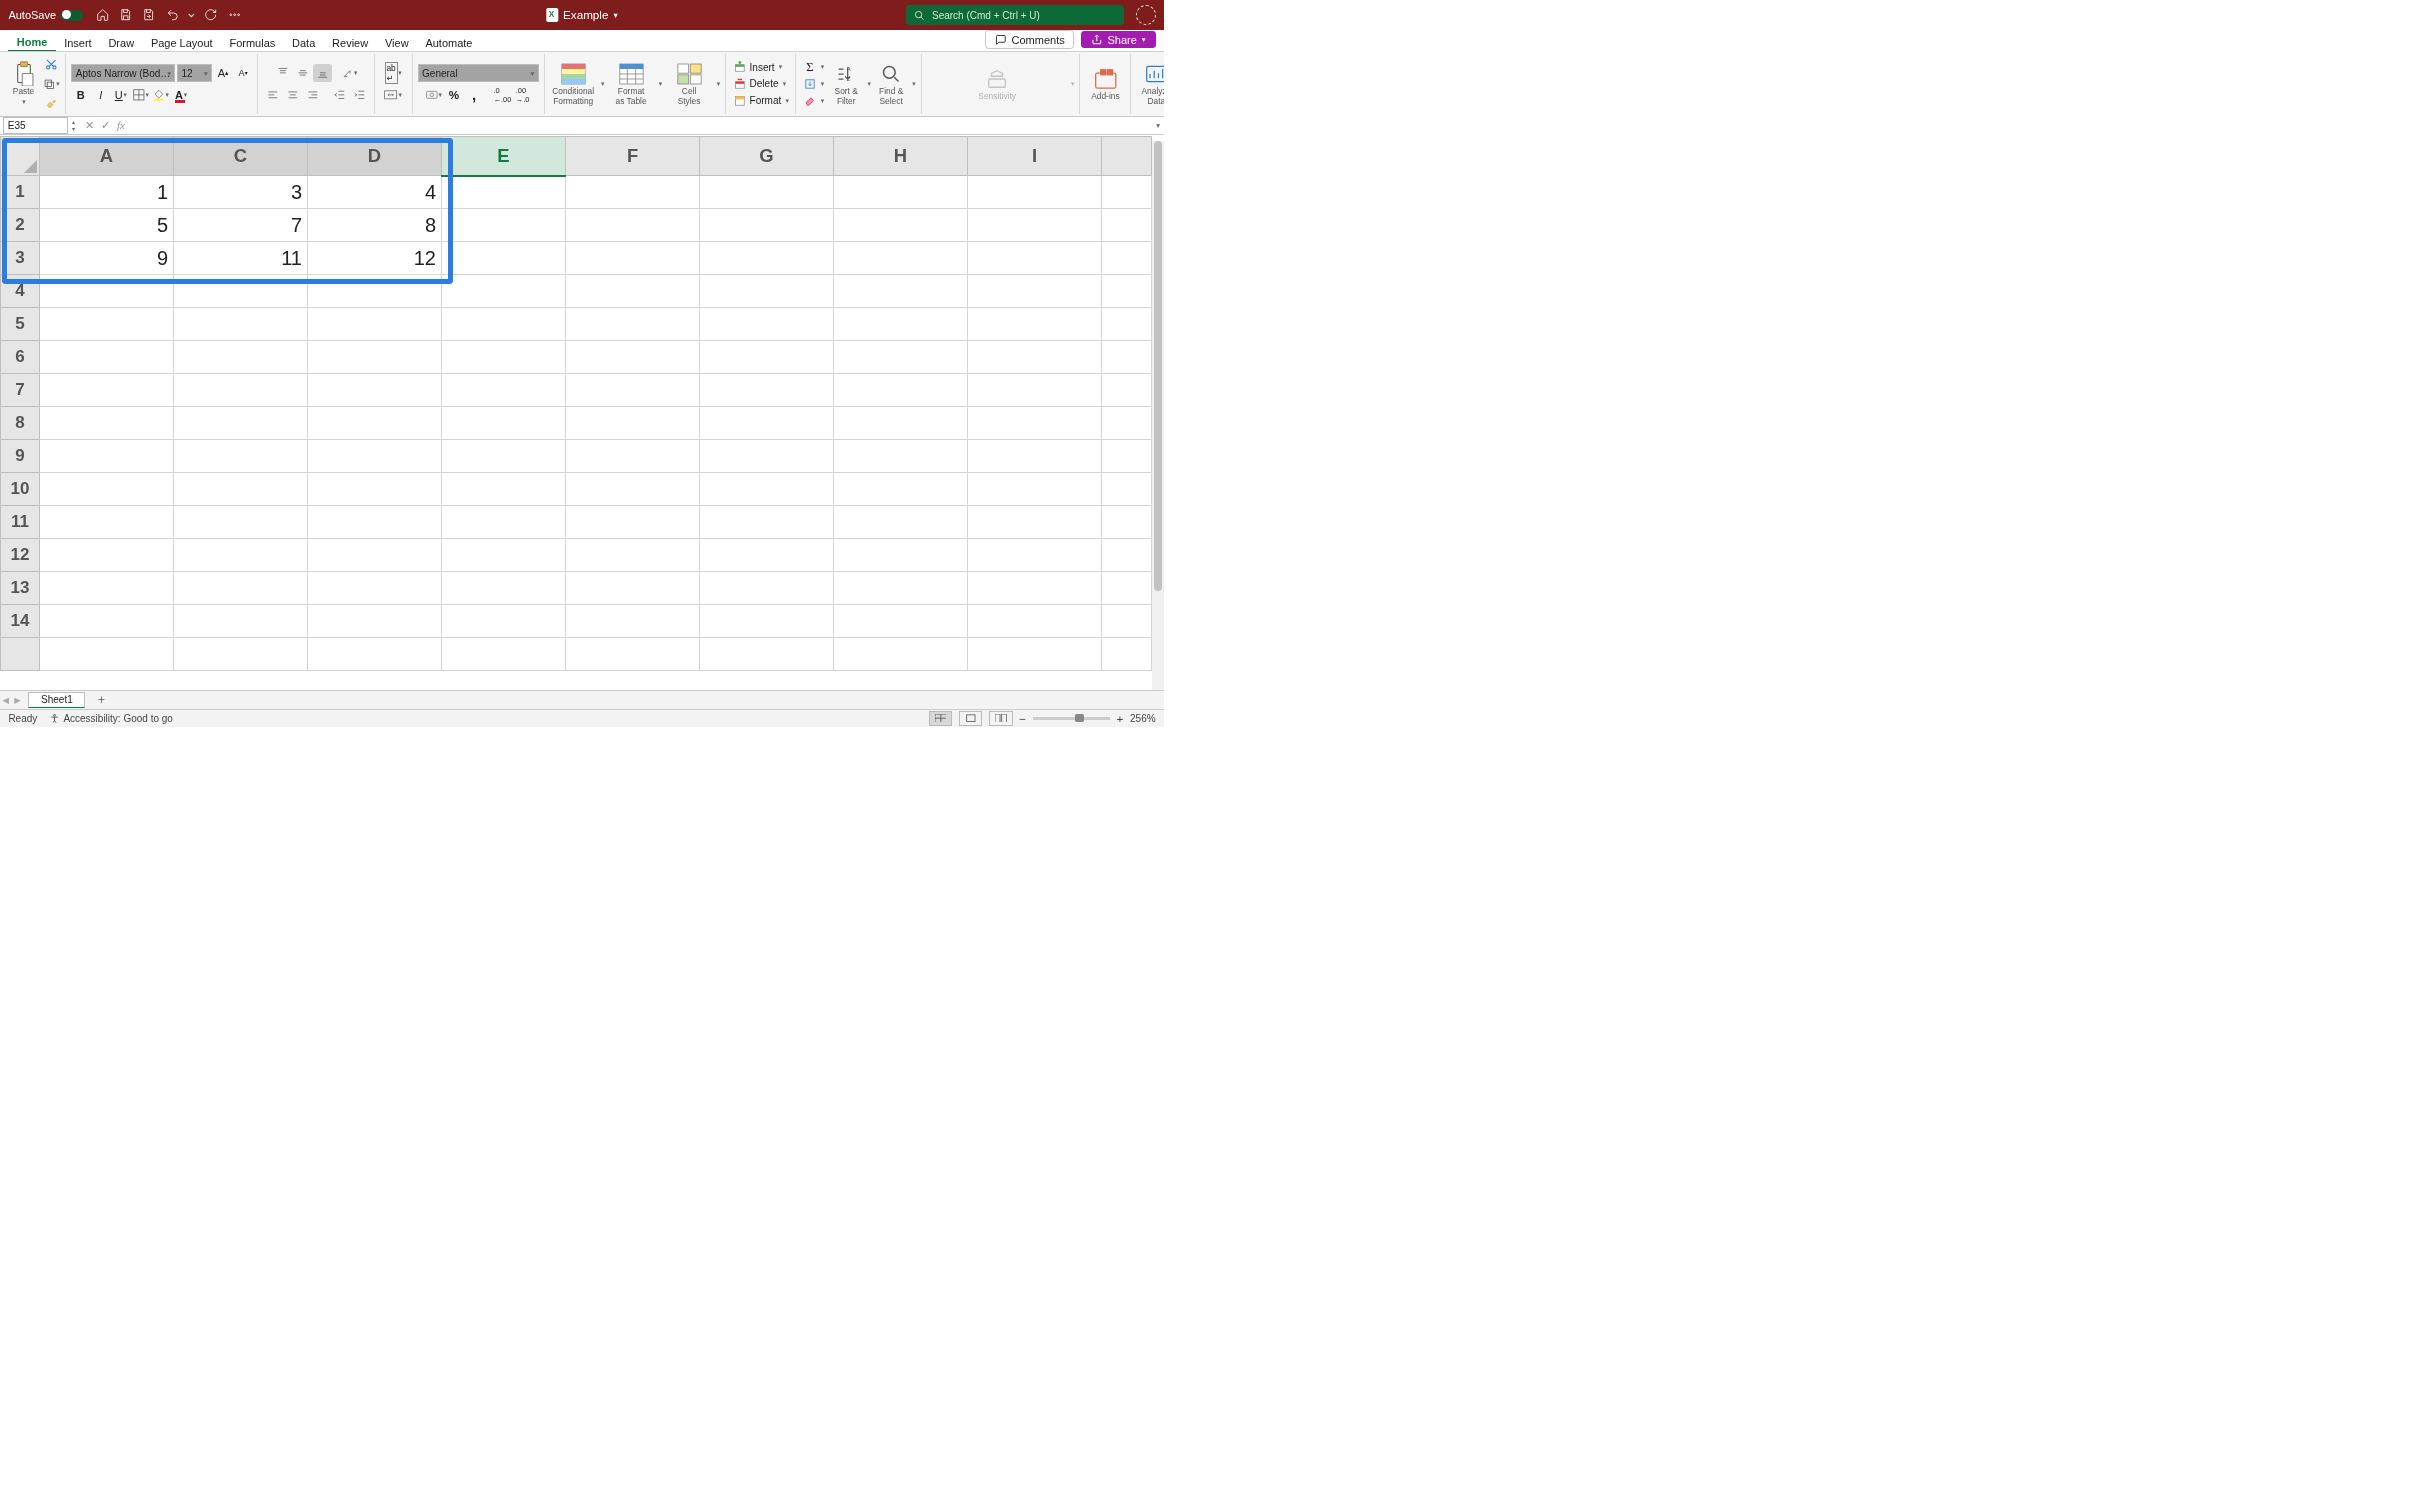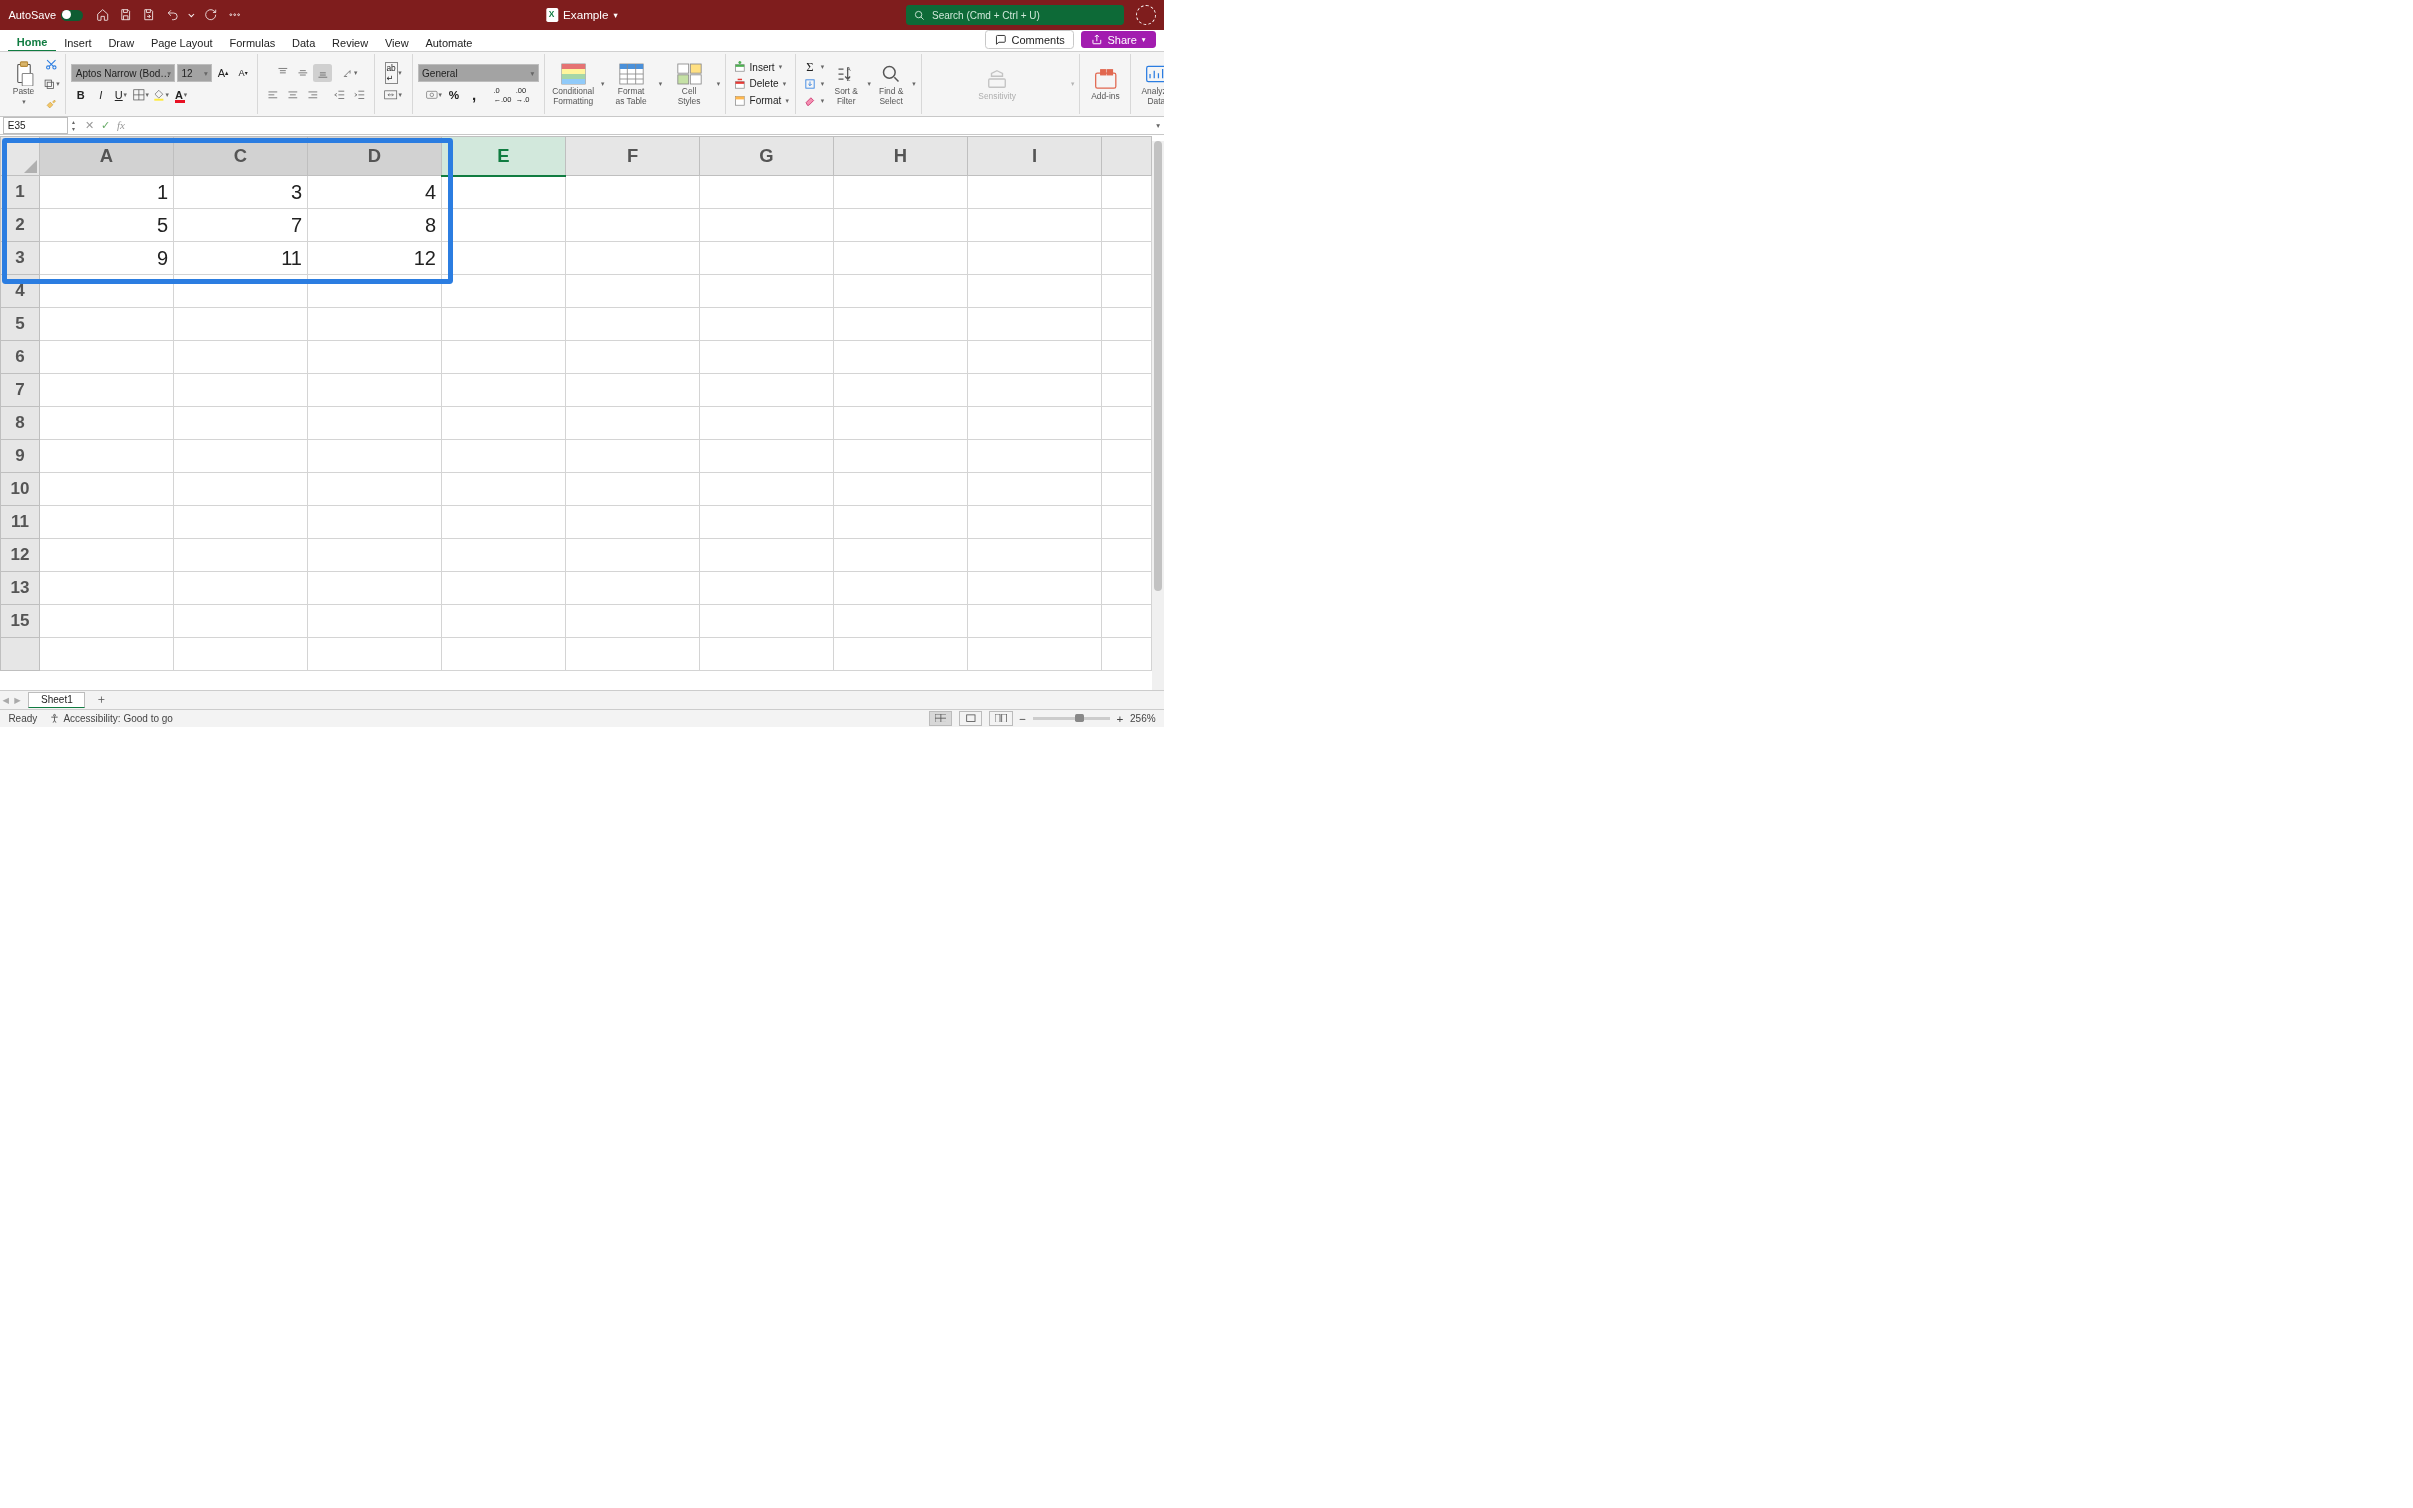--- a/index.html
+++ b/index.html
@@ -697,21 +697,21 @@
           <td class="cell"></td>
           <td class="cell"></td>
           <td class="cell"></td>
           <td class="cell"></td>
           <td class="cell"></td>
           <td class="cell"></td>
           <td class="cell"></td>
           <td class="cell"></td>
         </tr>
     <tr>
-          <th class="rowhdr">15</th>
+          <th class="rowhdr">14</th>
           <td class="cell"></td>
           <td class="cell"></td>
           <td class="cell"></td>
           <td class="cell"></td>
           <td class="cell"></td>
           <td class="cell"></td>
           <td class="cell"></td>
           <td class="cell"></td>
           <td class="cell"></td>
         </tr>

